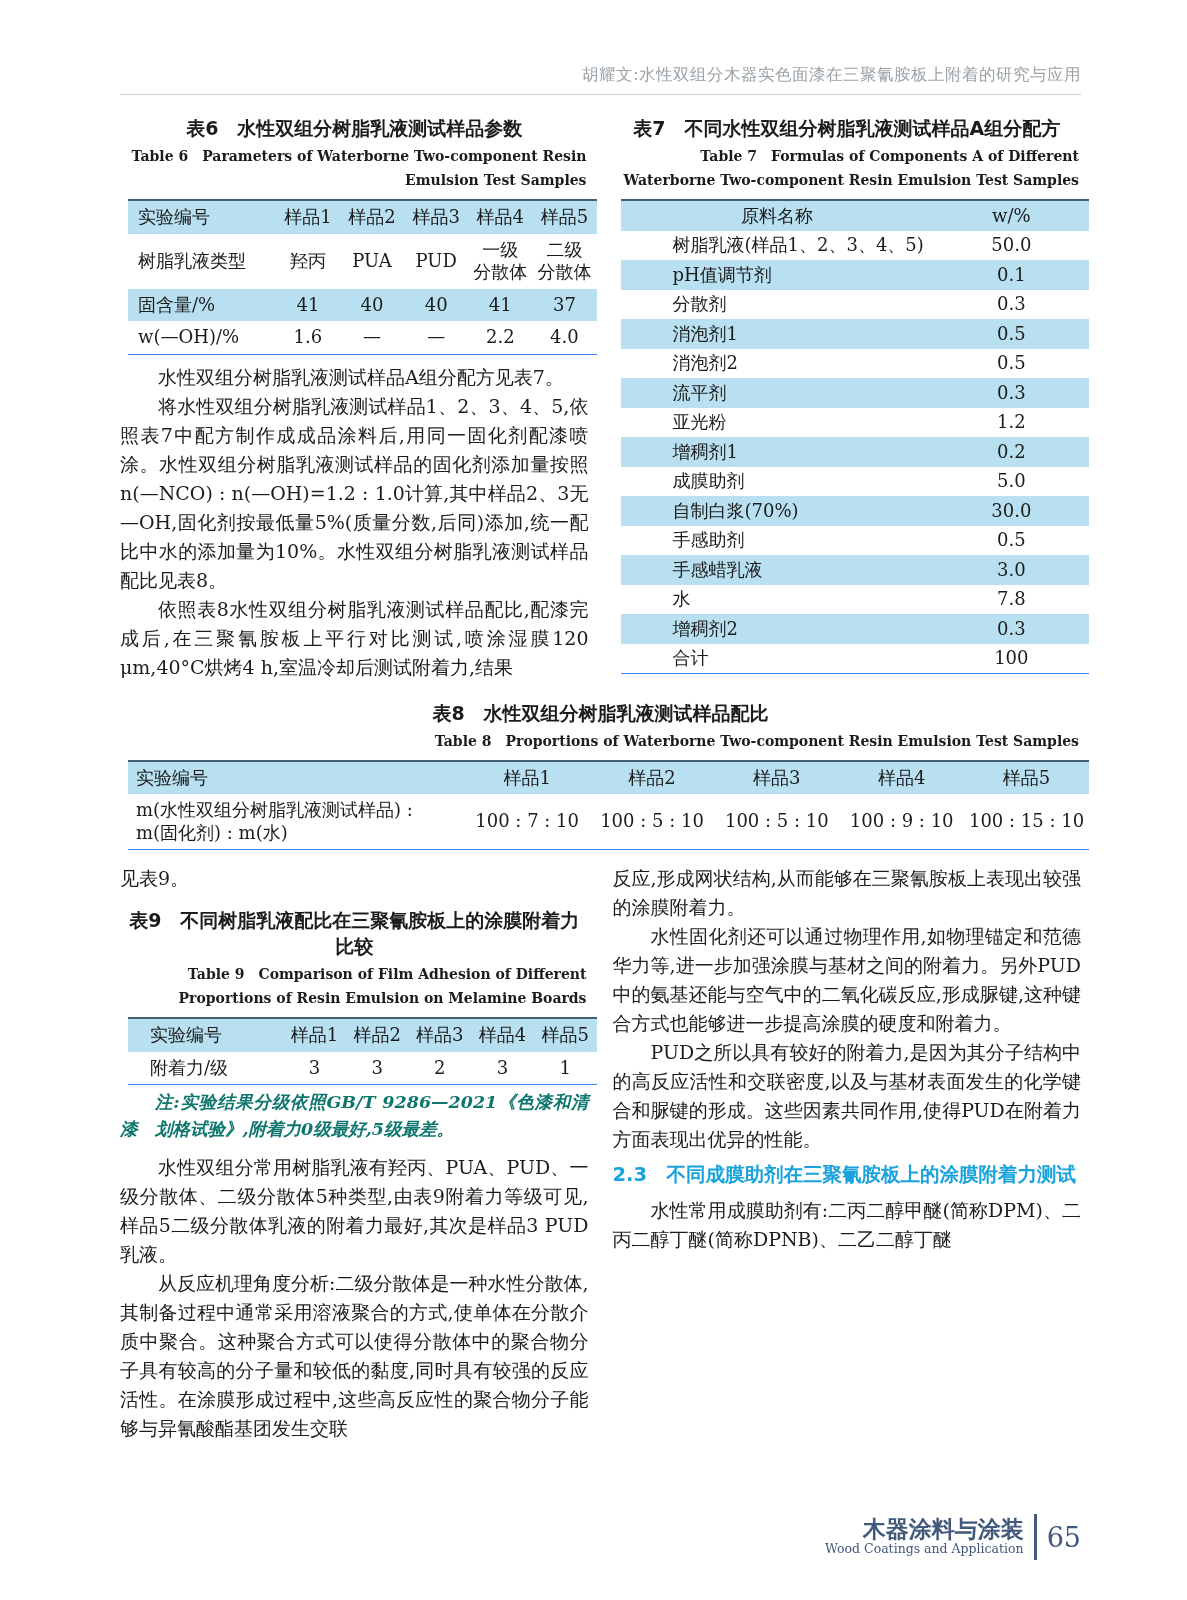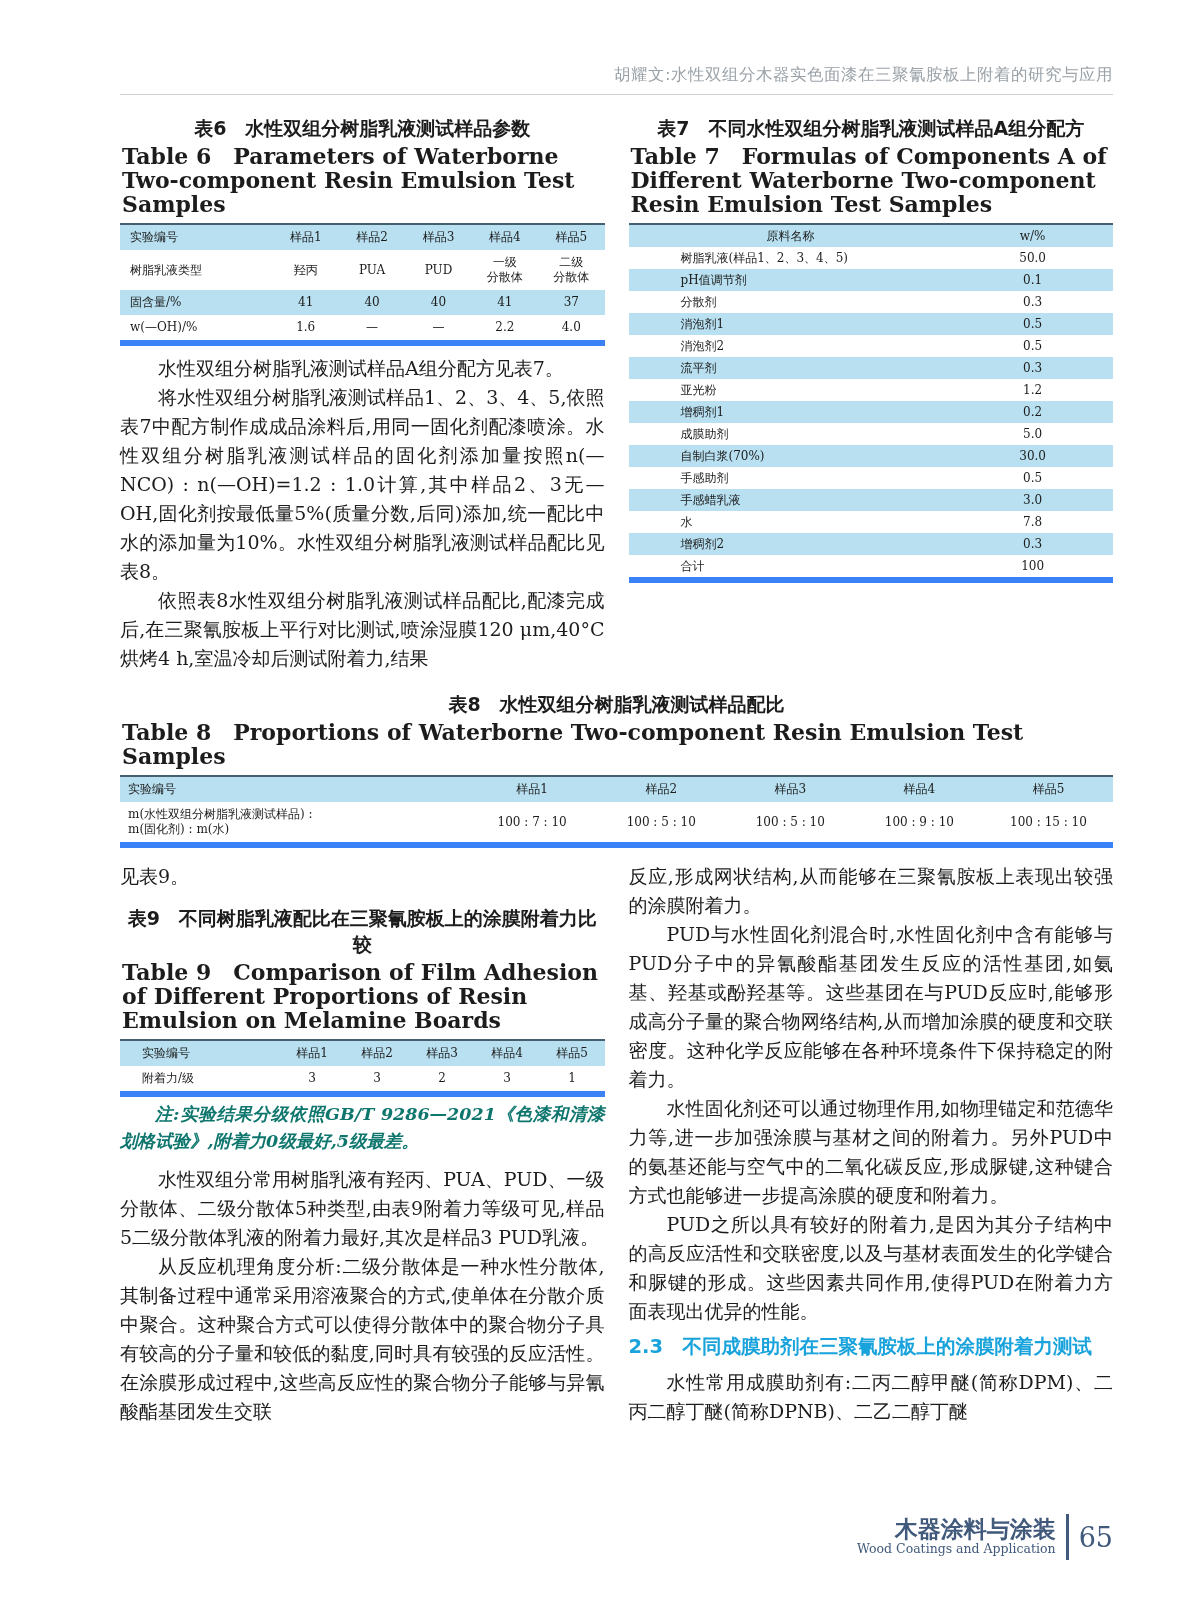--- a/index.html
+++ b/index.html
@@ -1,37 +1,37 @@
 <!DOCTYPE html>
 <html><head>
 <meta charset="utf-8">
 <style>
   html,body{margin:0;padding:0;background:#ffffff;}
   body{font-family:"DejaVu Serif","Liberation Serif",serif;color:#1c1c1c;}
   .page{width:1187px;height:1600px;box-sizing:border-box;position:relative;
-        padding:64px 74px 40px 120px;display:flex;flex-direction:column;background:#ffffff;overflow:hidden;}
+        padding:64px 106px 40px 120px;display:flex;flex-direction:column;background:#ffffff;overflow:hidden;}
 
   
   .running-header{text-align:right;font-family:"DejaVu Sans","Liberation Sans",sans-serif;
       font-size:16.5px;color:#9aa2a8;letter-spacing:0.5px;padding-bottom:8px;}
   .header-rule{border:none;border-top:1px solid #ccd1d4;margin:0 0 14px 0;}
 
   
   .cols{display:flex;gap:24px;}
   .col{flex:1 1 0;min-width:0;}
 
   
   .cap-cn{font-family:"DejaVu Sans","Liberation Sans",sans-serif;font-weight:bold;
       font-size:19px;line-height:26px;text-align:center;margin:6px 6px 3px 6px;}
   .cap-en{font-family:"DejaVu Serif","Liberation Serif",serif;font-weight:bold;
-      font-size:22px;line-height:24px;text-align:left;margin:0 2px 7px 2px;}
-
-  
-  table{width:100%;border-collapse:collapse;border-top:2px solid #44606e;border-bottom:6px solid #3b82f6;
-      font-size:12px;table-layout:fixed;}
+      font-size:14px;line-height:24px;text-align:right;margin:0 2px 7px 2px;}
+
+  
+  table{width:100%;border-collapse:collapse;border-top:2px solid #44606e;border-bottom:1px solid #3b82f6;
+      font-size:18px;table-layout:fixed;margin-left:8px;}
   th,td{font-weight:normal;text-align:center;padding:5px 2px;line-height:1.25;white-space:pre-line;}
   thead th{background:#b8e0f1;}
   tbody tr:nth-child(even) td{background:#b8e0f1;}
 
   .t6 th:first-child,.t6 td:first-child{width:29%;text-align:left;padding-left:10px;}
   .t7 th:first-child,.t7 td:first-child{width:66%;}
   .t7 td:first-child{text-align:left;padding-left:52px;}
   .t7 th,.t7 td{padding-top:3.5px;padding-bottom:3.5px;}
   .t8 th:first-child,.t8 td:first-child{width:34%;text-align:left;padding-left:8px;}
   .t9 th:first-child,.t9 td:first-child{width:28%;text-align:left;padding-left:22px;}
@@ -248,21 +248,20 @@
               <td>1</td>
             </tr>
           </tbody>
         </table>
       <p class="note">注:实验结果分级依照GB/T 9286—2021《色漆和清漆　划格试验》,附着力0级最好,5级最差。</p>
       <p class="body">水性双组分常用树脂乳液有羟丙、PUA、PUD、一级分散体、二级分散体5种类型,由表9附着力等级可见,样品5二级分散体乳液的附着力最好,其次是样品3 PUD乳液。</p>
       <p class="body">从反应机理角度分析:二级分散体是一种水性分散体,其制备过程中通常采用溶液聚合的方式,使单体在分散介质中聚合。这种聚合方式可以使得分散体中的聚合物分子具有较高的分子量和较低的黏度,同时具有较强的反应活性。在涂膜形成过程中,这些高反应性的聚合物分子能够与异氰酸酯基团发生交联</p>
     </div>
     <div class="col">
       <p class="body noindent">反应,形成网状结构,从而能够在三聚氰胺板上表现出较强的涂膜附着力。</p>
-      <p class="body">PUD与水性固化剂混合时,水性固化剂中含有能够与PUD分子中的异氰酸酯基团发生反应的活性基团,如氨基、羟基或酚羟基等。这些基团在与PUD反应时,能够形成高分子量的聚合物网络结构,从而增加涂膜的硬度和交联密度。这种化学反应能够在各种环境条件下保持稳定的附着力。</p>
       <p class="body">水性固化剂还可以通过物理作用,如物理锚定和范德华力等,进一步加强涂膜与基材之间的附着力。另外PUD中的氨基还能与空气中的二氧化碳反应,形成脲键,这种键合方式也能够进一步提高涂膜的硬度和附着力。</p>
       <p class="body">PUD之所以具有较好的附着力,是因为其分子结构中的高反应活性和交联密度,以及与基材表面发生的化学键合和脲键的形成。这些因素共同作用,使得PUD在附着力方面表现出优异的性能。</p>
       <div class="sec-head">2.3　不同成膜助剂在三聚氰胺板上的涂膜附着力测试</div>
       <p class="body">水性常用成膜助剂有:二丙二醇甲醚(简称DPM)、二丙二醇丁醚(简称DPNB)、二乙二醇丁醚</p>
     </div>
   </div>
 
   <div class="footer">
     <div class="f-names">
       <div class="f-cn">木器涂料与涂装</div>

